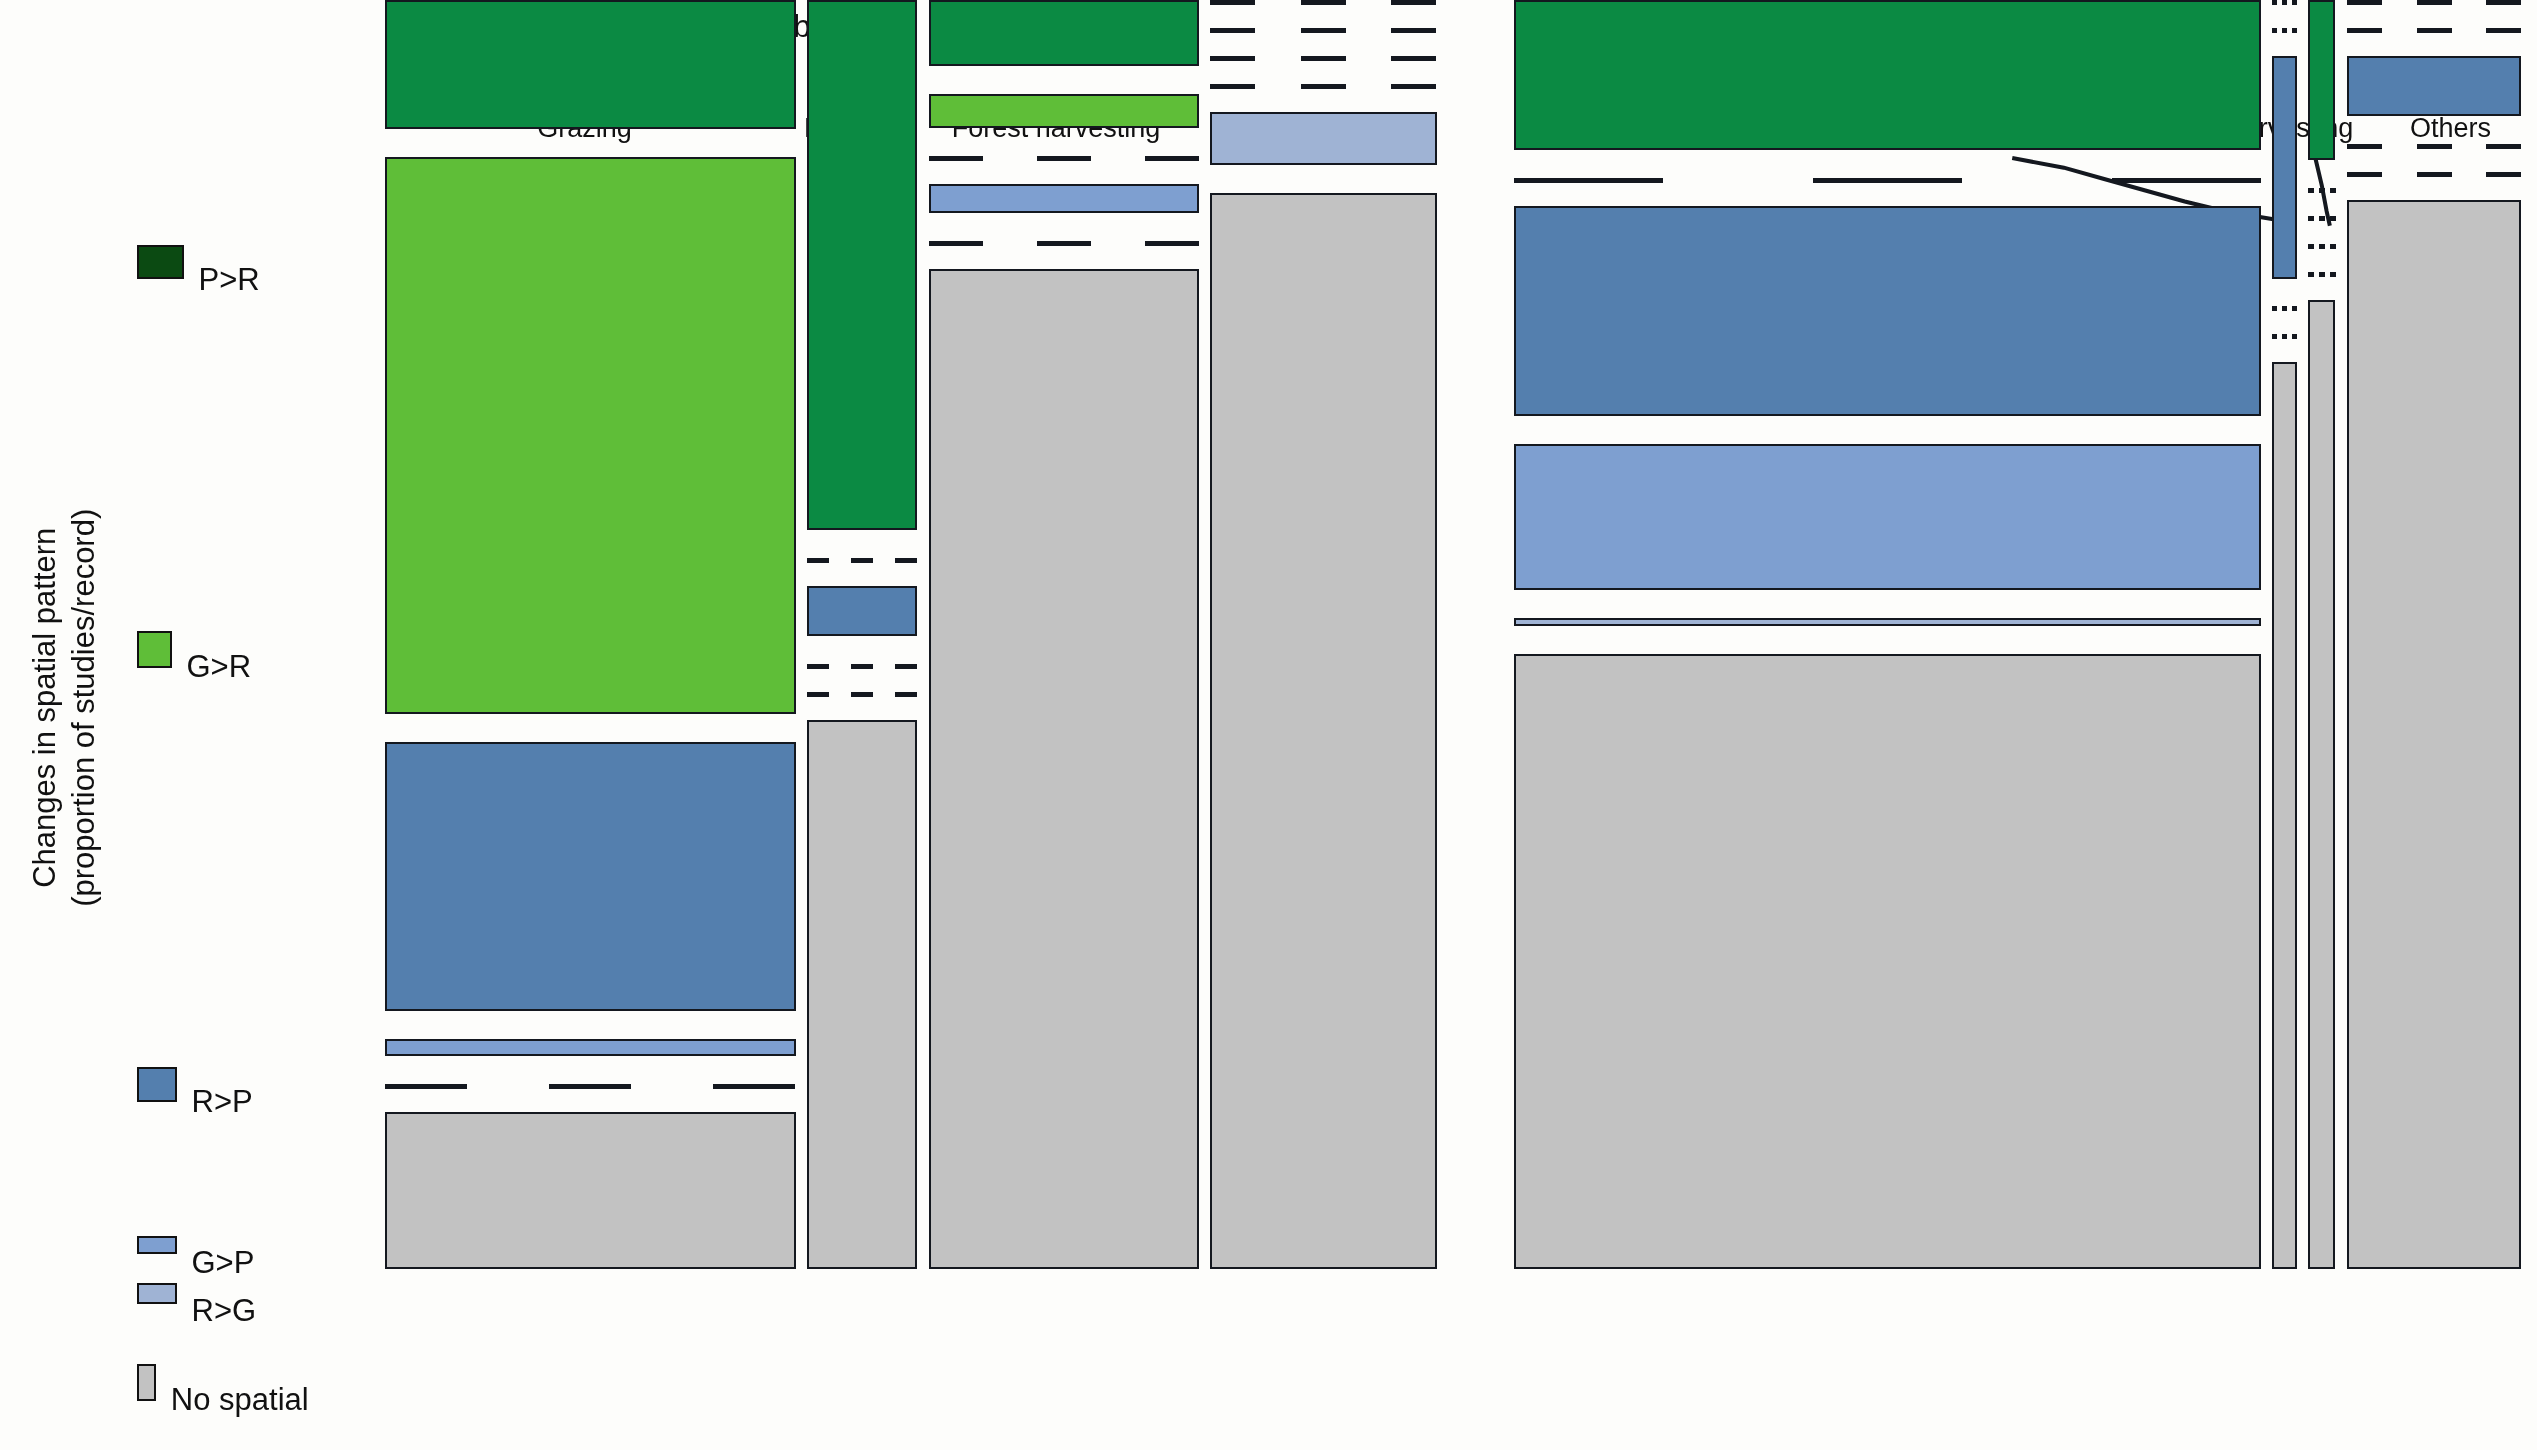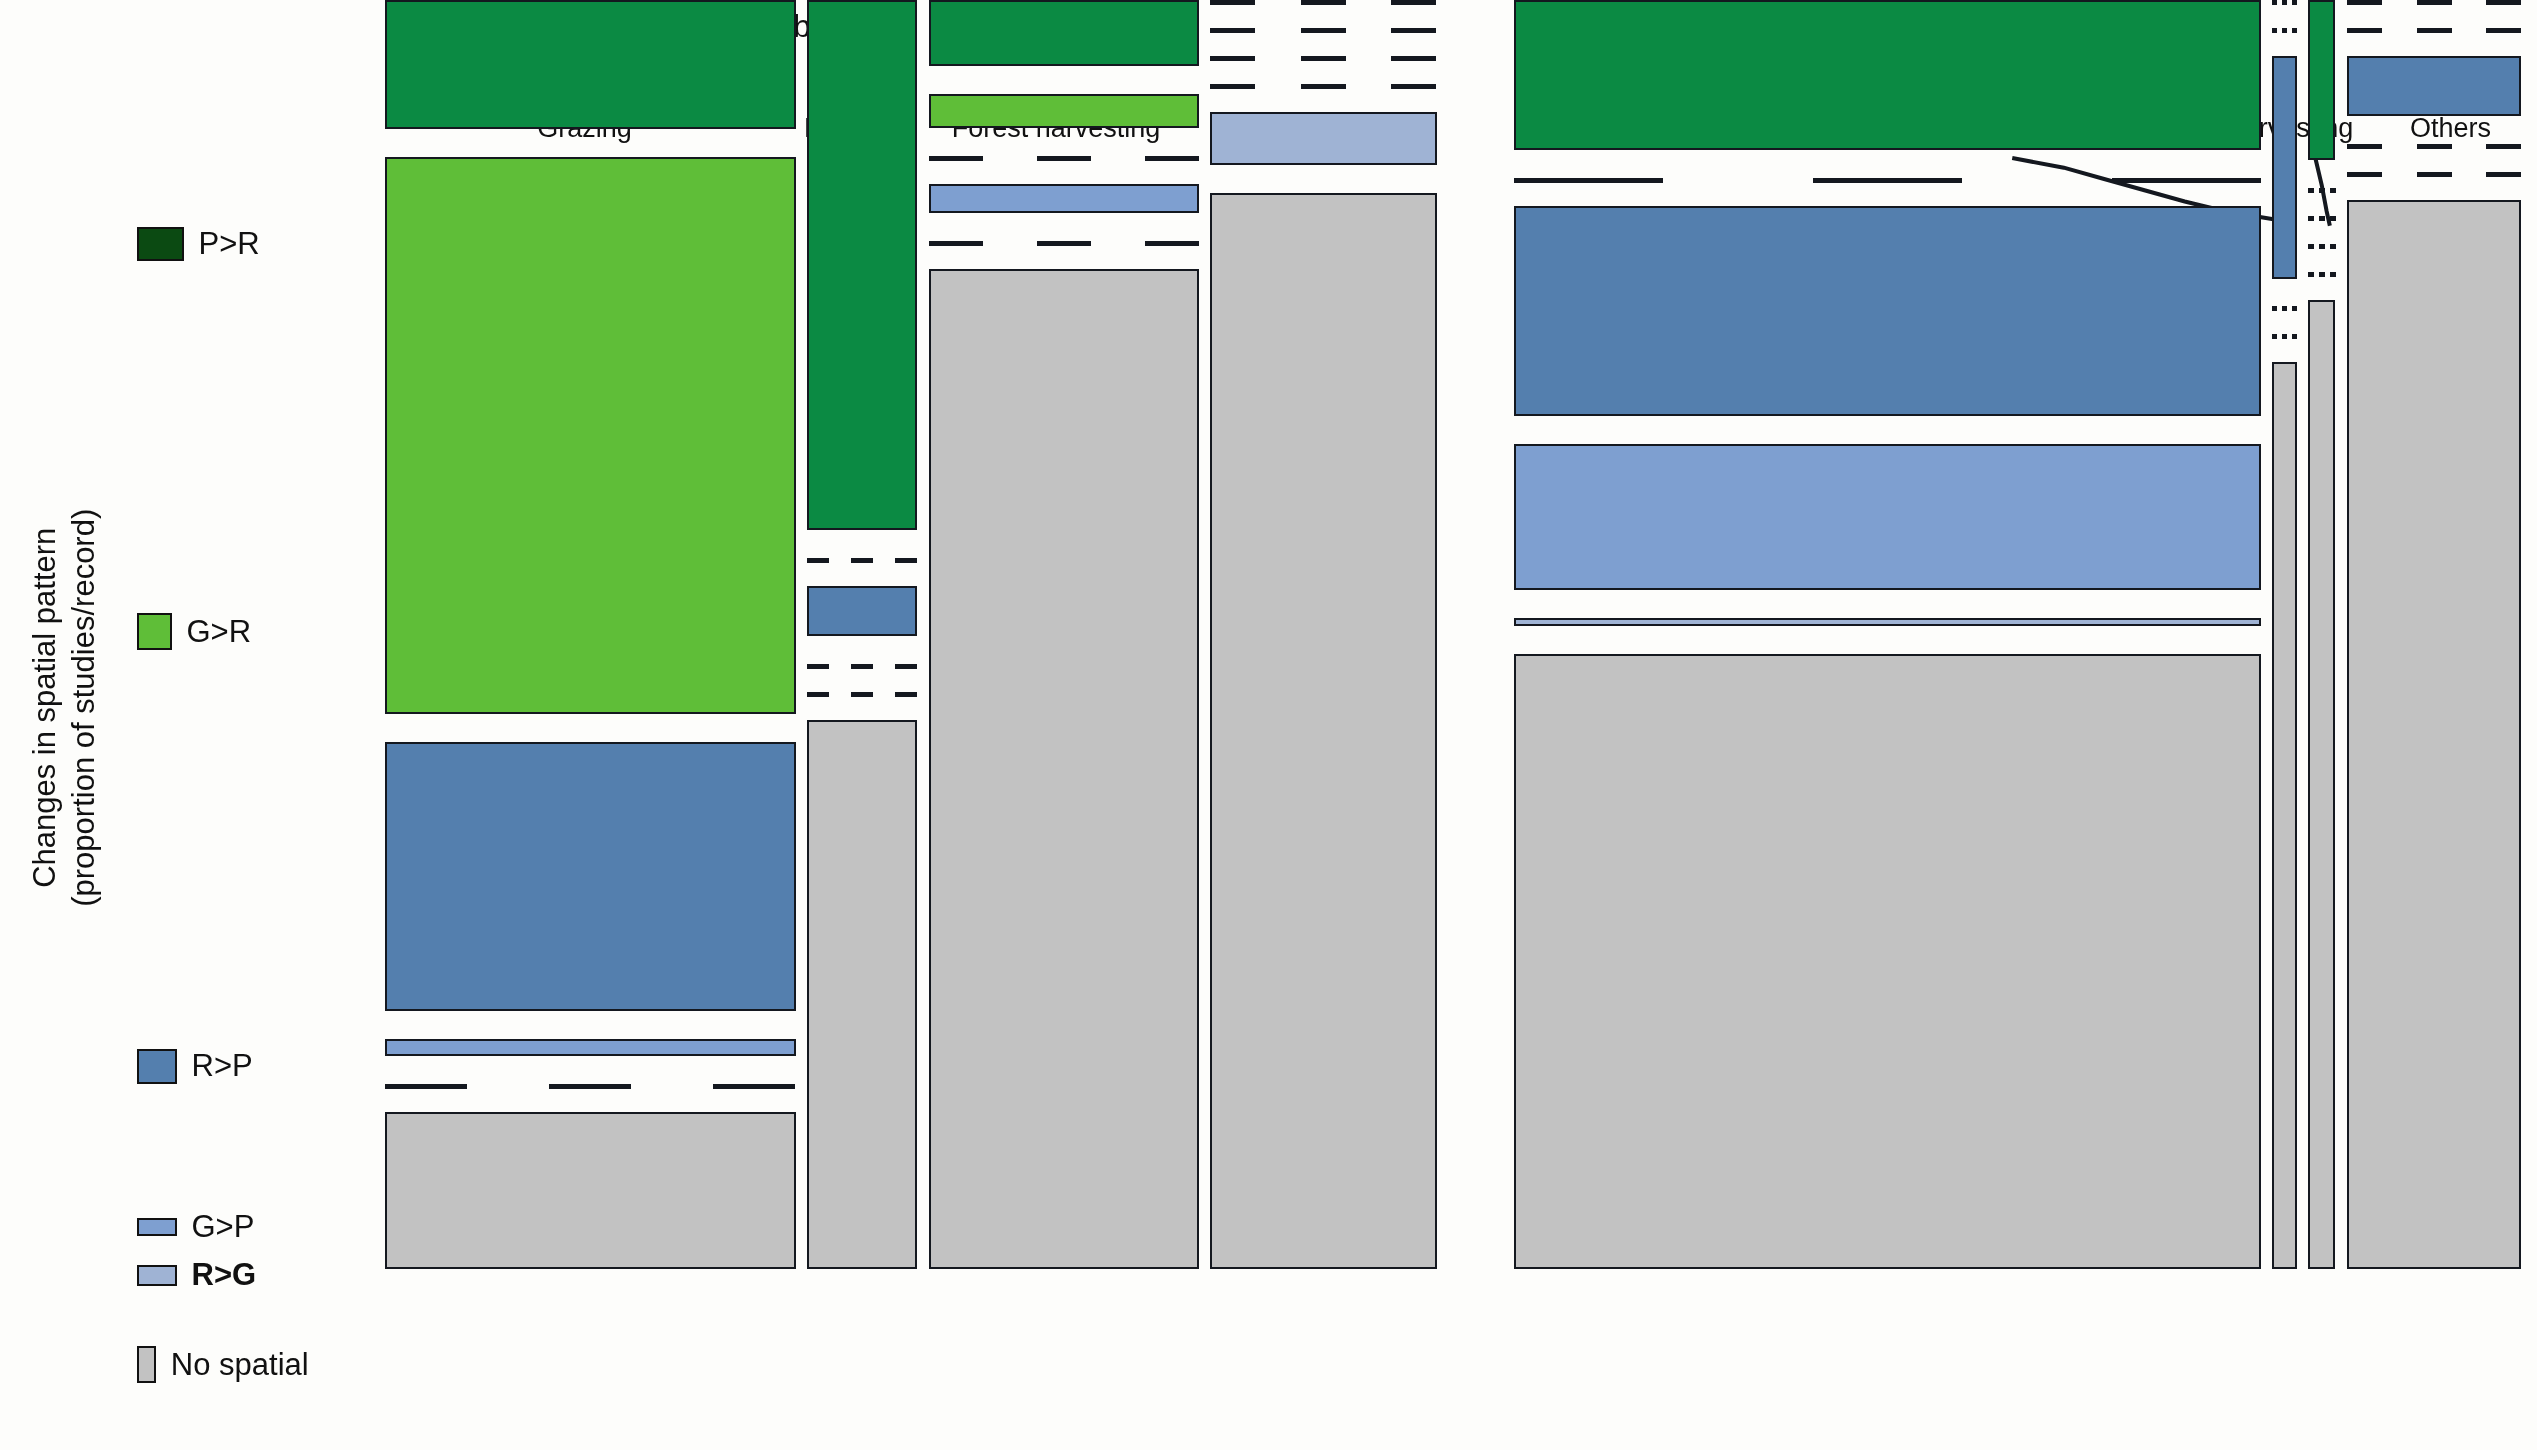--- a/index.html
+++ b/index.html
@@ -12,21 +12,21 @@
   .col-head{position:absolute;font-size:27px;color:#111;white-space:nowrap;
             text-align:center;}
 
   #ylabel{position:absolute;left:-242px;top:669px;width:613px;
           transform:rotate(-90deg);transform-origin:50% 50%;
           text-align:center;font-size:31px;line-height:1.25;color:#111;}
 
   .legend{position:absolute;}
   .legend-row{position:absolute;display:flex;align-items:center;gap:14.5px;}
   .sw{border:2.4px solid #111;box-sizing:border-box;flex:none;}
-  .lg-label{font-size:31px;color:#111;white-space:nowrap;}
+  .lg-label{font-size:31px;color:#111;white-space:nowrap;margin-top:36px;}
 
   .plot{position:absolute;}
   .col{position:absolute;top:0;bottom:0;}
   .cell{position:absolute;box-sizing:border-box;border:2.4px solid #14181f;}
   .cell.zero{border:none;height:0;border-top:4.8px solid #14181f;
              background:none !important;}
   .cell.zero::before,.cell.zero::after{content:"";position:absolute;
              top:-4.8px;height:4.8px;background:#14181f;}
   .leader{position:absolute;stroke:#14181f;stroke-width:5;fill:none;}
 </style>
@@ -51,21 +51,21 @@
     <span class="lg-label">G&gt;R</span>
   </div>
   <div class="legend-row" style="left:137px;top:1048px;">
     <span class="sw" style="width:40px;height:35px;background:#547fae;"></span>
     <span class="lg-label">R&gt;P</span>
   </div>
   <div class="legend-row" style="left:137px;top:1209px;">
     <span class="sw" style="width:40px;height:17.7px;background:#7e9fd0;"></span>
     <span class="lg-label">G&gt;P</span>
   </div>
-  <div class="legend-row" style="left:137px;top:1257px;font-weight:bold;">
+  <div class="legend-row" style="left:137px;top:1257px;">
     <span class="sw" style="width:40px;height:21px;background:#9fb3d4;"></span>
     <span class="lg-label">R&gt;G</span>
   </div>
   <div class="legend-row" style="left:137px;top:1346px;">
     <span class="sw" style="width:19.3px;height:37px;background:#c2c2c2;"></span>
     <span class="lg-label">No spatial</span>
   </div>
 </div>
 
 <div class="col-head" style="left:387px;top:113px;width:395px;">Grazing</div>

